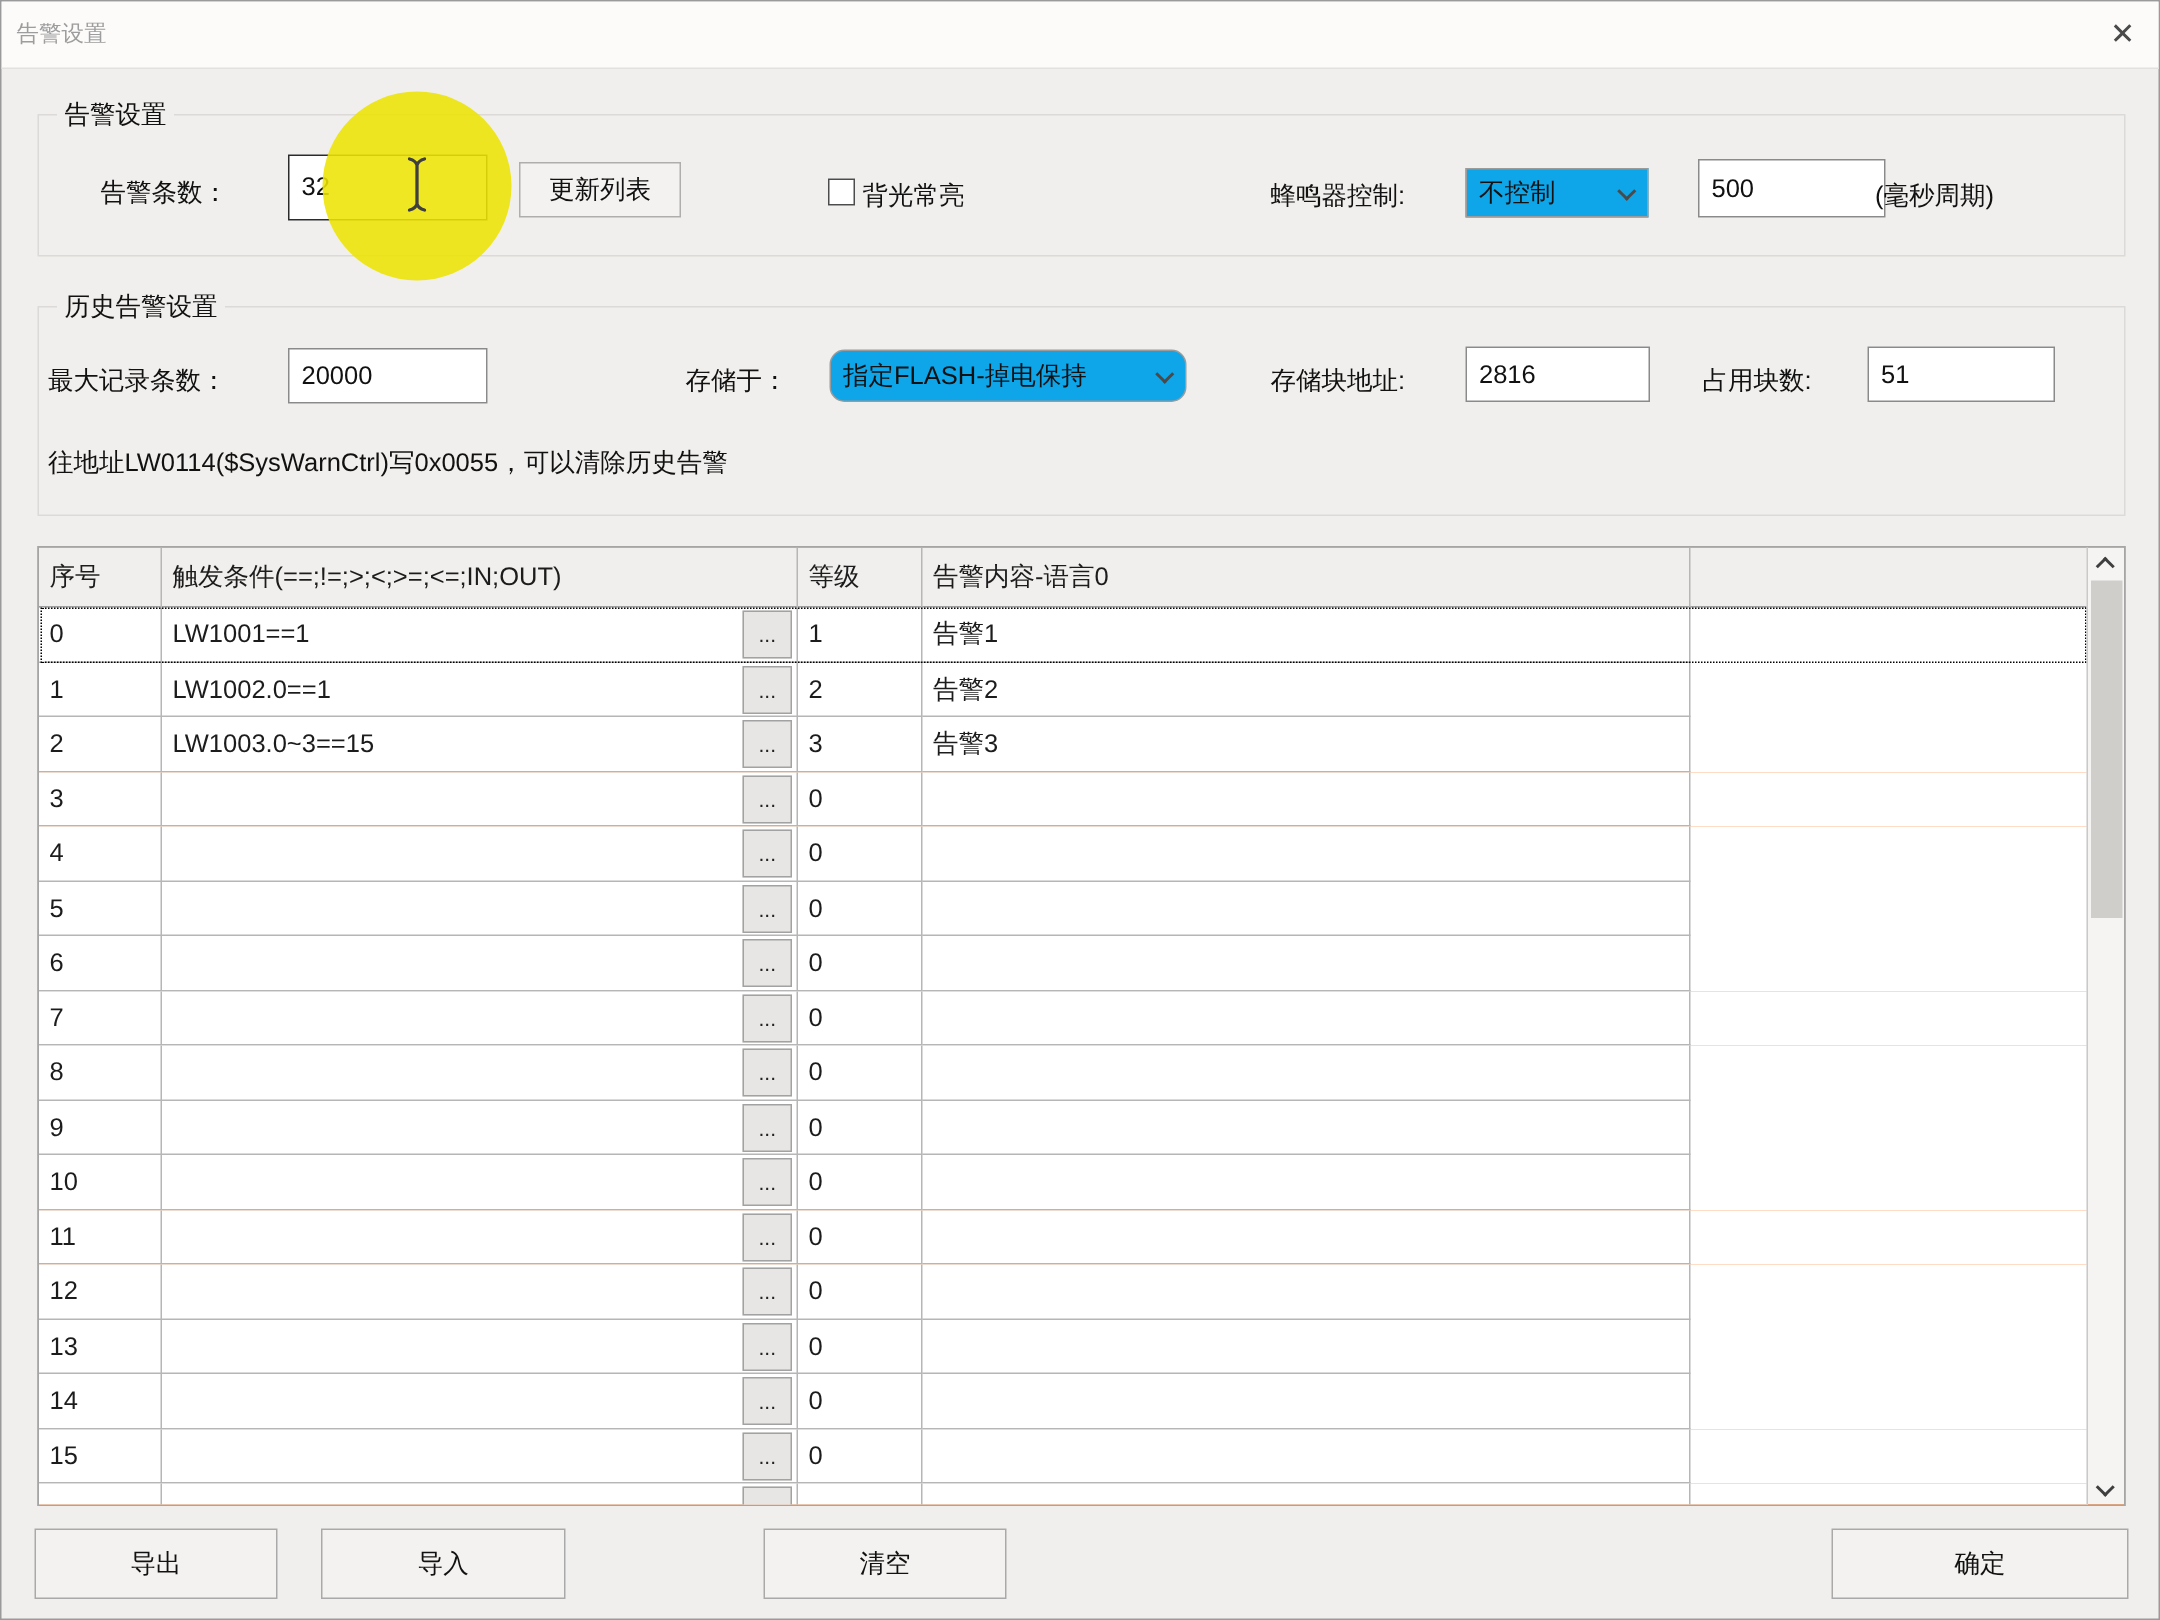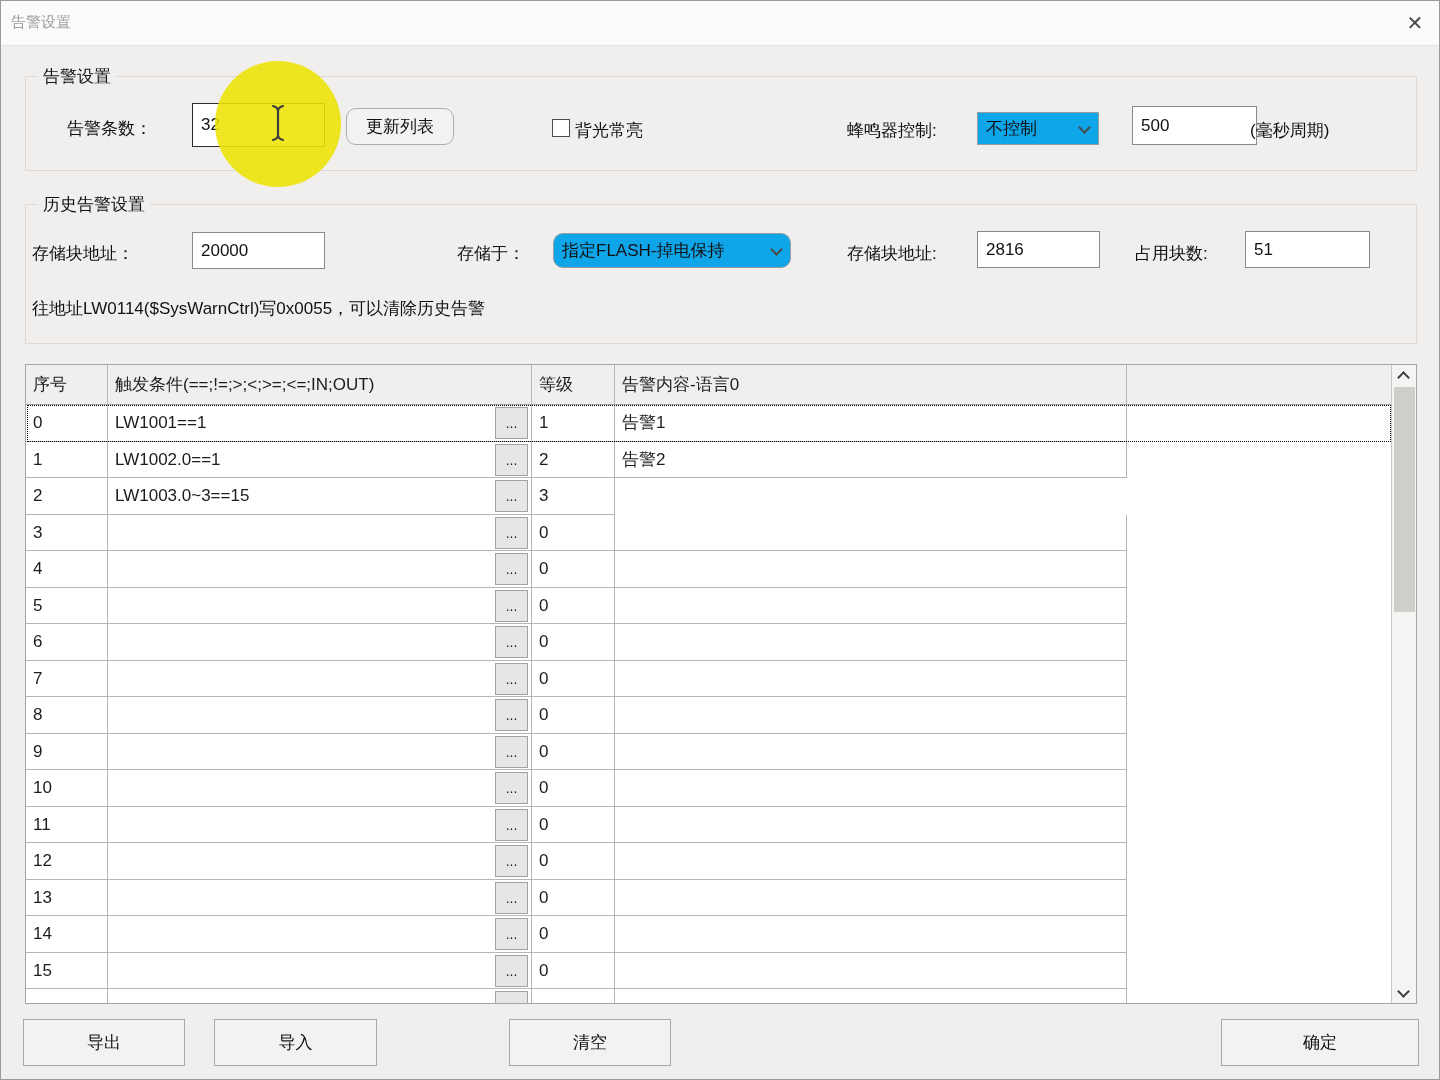--- a/index.html
+++ b/index.html
@@ -78,35 +78,35 @@
 
 <div class="titlebar">
   <span class="title">告警设置</span>
   <span class="close">✕</span>
 </div>
 
 <div class="group g1">
   <span class="gtitle">告警设置</span>
   <span class="lbl" style="left:41px; top:40px;">告警条数：</span>
   <input class="tbox" style="left: 166px; top: 26px; width: 133px; height: 44px; border: 1px solid rgb(43, 43, 43);" value="32">
-  <button class="btn" style="left:320px; top:31px; width:108px; height:37px;border-radius:10px;">更新列表</button>
+  <button class="btn" style="left:320px; top:31px; width:108px; height:37px;">更新列表</button>
   <span class="cb" style="left:526px; top:42px;"></span>
   <span class="lbl" style="left:549px; top:42px;">背光常亮</span>
   <span class="lbl" style="left:821px; top:42px;">蜂鸣器控制:</span>
   <div class="combo" style="left:951px; top:35px; width:122px; height:33px;">
     <span>不控制</span>
     <span class="chev"></span>
   </div>
   <input class="tbox" style="left: 1106px; top: 29px; width: 125px; height: 39px;" value="500">
   <span class="lbl" style="left:1224px; top:42px;">(毫秒周期)</span>
 </div>
 
 <div class="group g2">
   <span class="gtitle">历史告警设置</span>
-  <span class="lbl" style="left:6px; top:37px;">存储块地址：</span>
+  <span class="lbl" style="left:6px; top:37px;">最大记录条数：</span>
   <input class="tbox" style="left: 166px; top: 27px; width: 133px; height: 37px;" value="20000">
   <span class="lbl" style="left:431px; top:37px;">存储于：</span>
   <div class="combo" style="left:527px; top:28px; width:238px; height:35px; padding-top:5px;border-radius:10px;">
     <span>指定FLASH-掉电保持</span>
     <span class="chev" style="top:11px;"></span>
   </div>
   <span class="lbl" style="left:821px; top:37px;">存储块地址:</span>
   <input class="tbox" style="left: 951px; top: 26px; width: 123px; height: 37px;" value="2816">
   <span class="lbl" style="left:1109px; top:37px;">占用块数:</span>
   <input class="tbox" style="left: 1219px; top: 26px; width: 125px; height: 37px;" value="51">
@@ -144,20 +144,21 @@
     <div class="c c-extra"></div>
   </div>
 
   <div class="trow">
     <div class="c c-id">2</div>
     <div class="c c-cond">
       <span>LW1003.0~3==15</span>
       <button class="dots">...</button>
     </div>
     <div class="c c-level">3</div>
+    <div class="c c-content">告警3</div>
     <div class="c c-extra"></div>
   </div>
 
   <div class="trow">
     <div class="c c-id">3</div>
     <div class="c c-cond">
       <span></span>
       <button class="dots">...</button>
     </div>
     <div class="c c-level">0</div>

